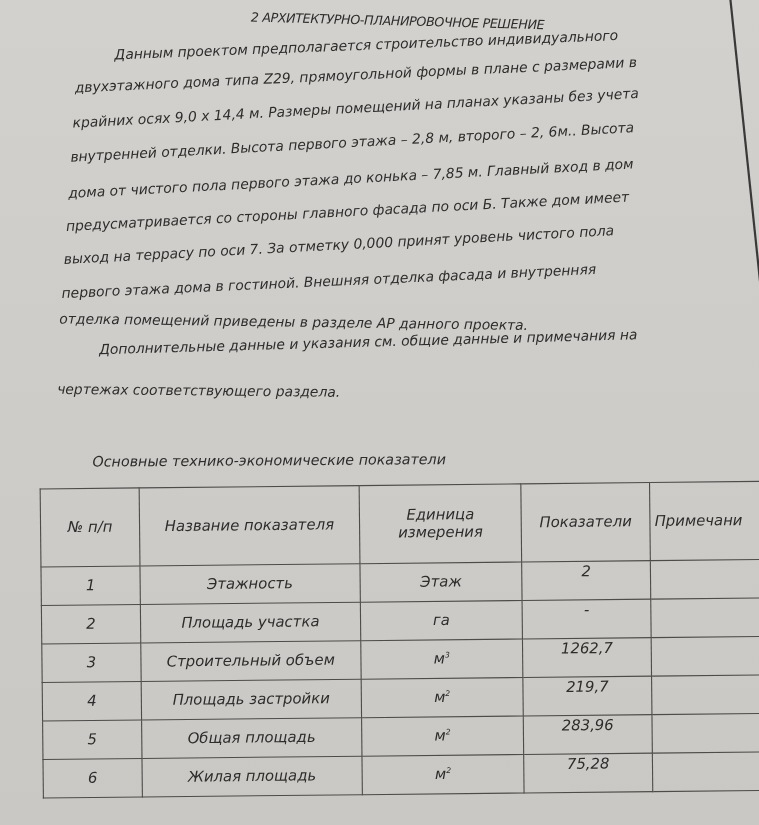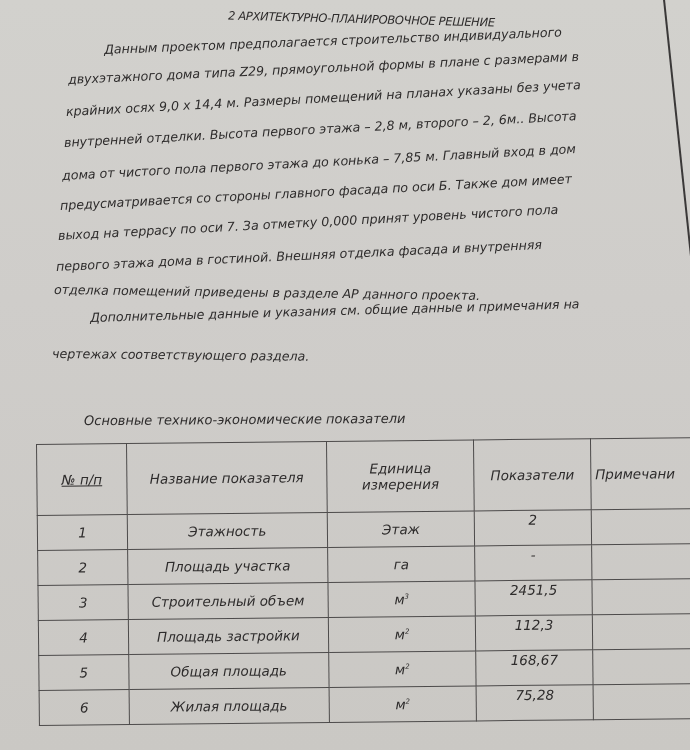--- a/index.html
+++ b/index.html
@@ -36,21 +36,21 @@
     position: absolute; left: 36px; top: 444px; width: 680px;
     border-collapse: collapse; font-style: italic; font-size: 13.5px;
     transform: rotate(-0.6deg); transform-origin: left top;
   }
   table.tep td, table.tep th {
     border: 1.3px solid #4d4b4b; text-align: center; font-weight: normal;
     padding: 0 4px;
   }
   table.tep th { height: 70px; }
   table.tep td { height: 34px; }
-  .c1 { width: 88px; text-decoration: underline; } .c2 { width: 200px; } .c3 { width: 145px; }
+  .c1 { width: 88px; } .c2 { width: 200px; } .c3 { width: 145px; }
   .c4 { width: 110px; } .c5 { width: 120px; text-align: left !important; }
   .val { position: relative; top: -8px; }
   sup { font-size: 7px; }
 </style>
 </head>
 <body>
 
 <div class="page">
   <div class="edge-line"></div>
 
@@ -98,35 +98,35 @@
       <td>2</td>
       <td>Площадь участка</td>
       <td>га</td>
       <td><span class="val">-</span></td>
       <td></td>
     </tr>
     <tr>
       <td>3</td>
       <td>Строительный объем</td>
       <td><span>м</span><sup>3</sup></td>
-      <td><span class="val">2451,5</span></td>
+      <td><span class="val">1262,7</span></td>
       <td></td>
     </tr>
     <tr>
       <td>4</td>
       <td>Площадь застройки</td>
       <td><span>м</span><sup>2</sup></td>
-      <td><span class="val">112,3</span></td>
+      <td><span class="val">219,7</span></td>
       <td></td>
     </tr>
     <tr>
       <td>5</td>
       <td>Общая площадь</td>
       <td><span>м</span><sup>2</sup></td>
-      <td><span class="val">168,67</span></td>
+      <td><span class="val">283,96</span></td>
       <td></td>
     </tr>
     <tr>
       <td>6</td>
       <td>Жилая площадь</td>
       <td><span>м</span><sup>2</sup></td>
       <td><span class="val">75,28</span></td>
       <td></td>
     </tr>
   </tbody>

